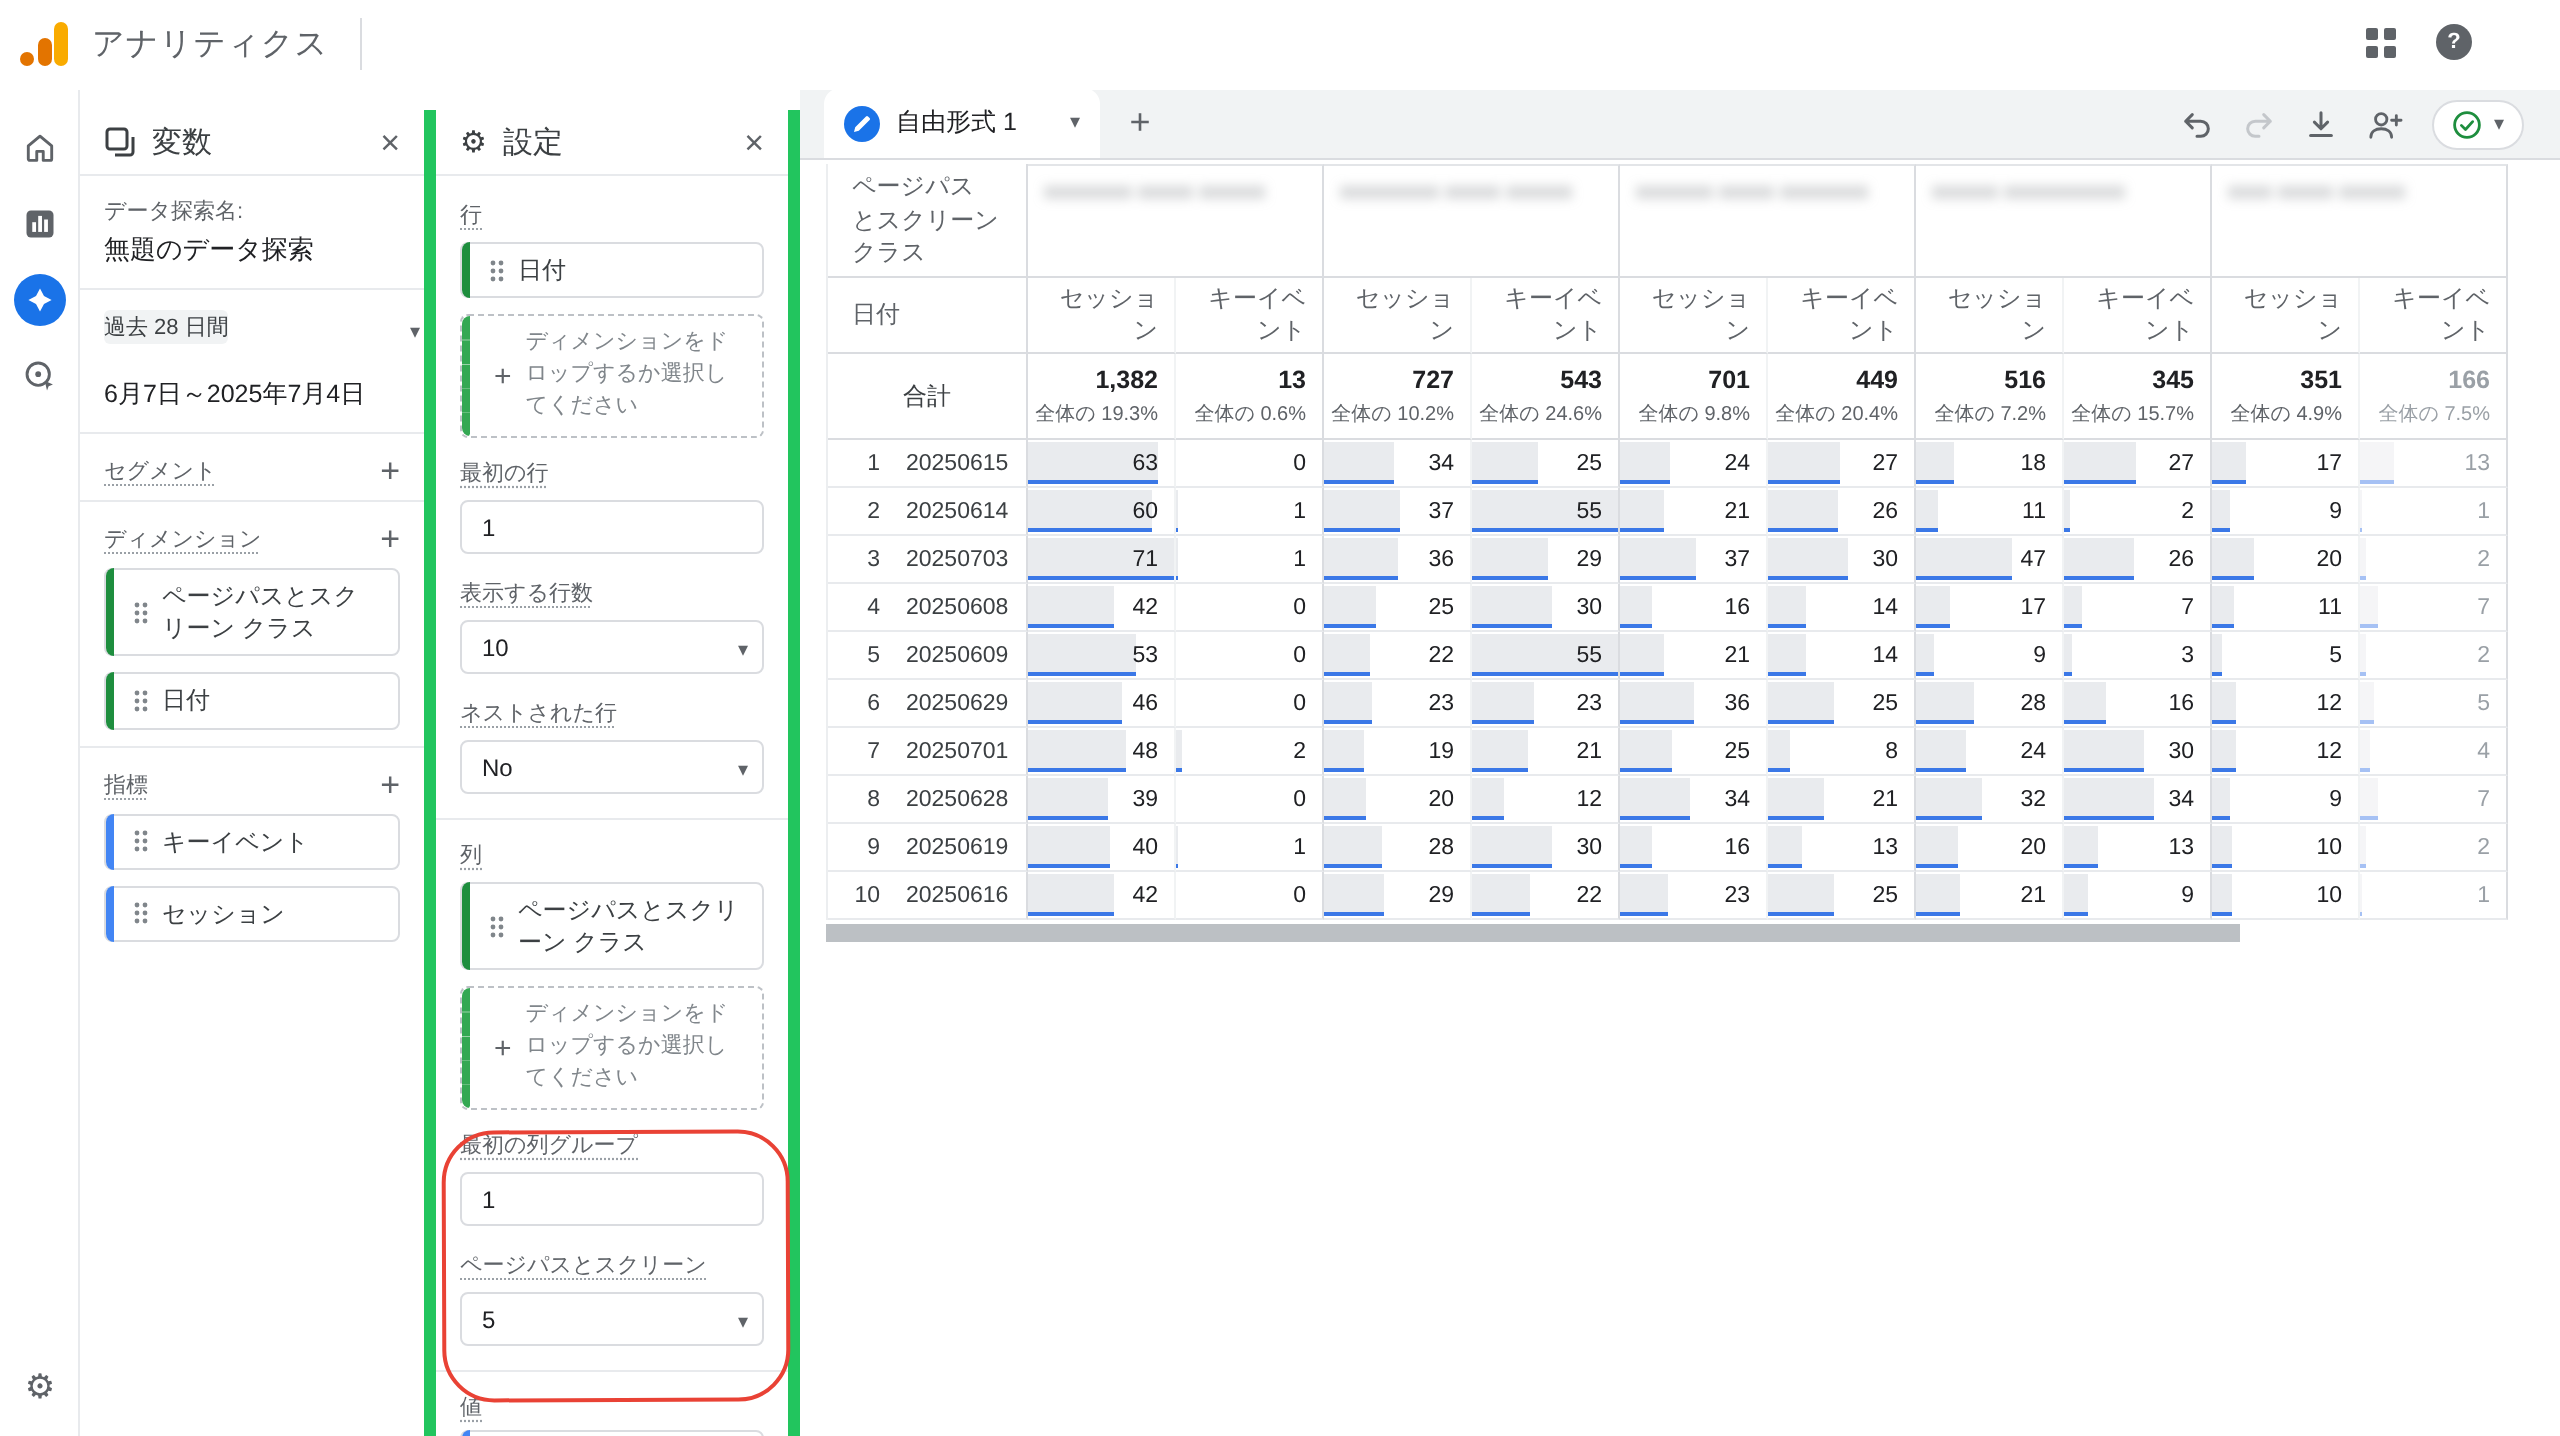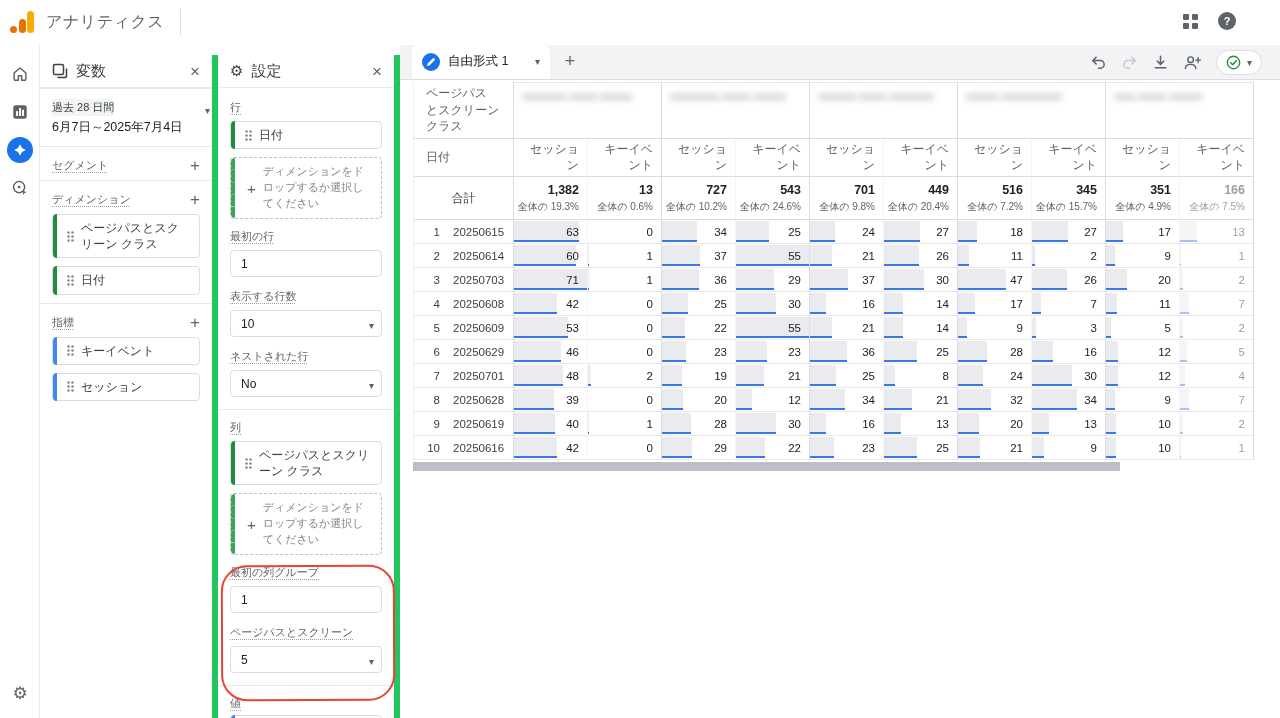--- a/index.html
+++ b/index.html
@@ -36,21 +36,21 @@
   .panel-settings { left:218px; width:182px; }
   .panel-head { height:33px; display:flex; align-items:center; padding:0 12px; gap:8px; border-bottom:1px solid #e8eaed; }
   .panel-title { font-size:15px; color:#3c4043; flex:1; }
   .close-x { color:#5f6368; font-size:17px; line-height:1; cursor:default; }
   .sect-label { font-size:11px; color:#5f6368; text-decoration:underline dotted #9aa0a6; text-underline-offset:3px; }
   .divider { height:1px; background:#e8eaed; margin:0; }
   .vars-block { padding:10px 12px; }
   .lbl-sm { font-size:11px; color:#5f6368; }
   .exp-name { font-size:13px; color:#202124; margin-top:3px; }
   .date-chip { display:inline-block; font-size:11px; color:#3c4043; background:#f1f3f4; border-radius:3px; padding:1px 0; }
-  .date-range { font-size:12.5px; color:#202124; margin-top:3px; }
+  .date-range { font-size:12.5px; color:#202124; margin-top:17px; }
   .date-row { position:relative; }
   .date-row .caret { position:absolute; right:2px; top:16px; color:#5f6368; font-size:10px; }
   .sect-row { display:flex; align-items:center; justify-content:space-between; padding:10px 12px 6px 12px; }
   .plus-btn { color:#5f6368; font-size:17px; line-height:1; }
   .chip { position:relative; border:1px solid #dadce0; border-radius:4px; background:#fff; margin:0 12px 8px 12px; padding:5px 8px 5px 14px; display:flex; align-items:center; gap:7px; min-height:24px; }
   .chip .accent { position:absolute; left:0; top:-1px; bottom:-1px; width:4px; border-radius:4px 0 0 4px; }
   .chip.dim .accent { background:#1e8e3e; }
   .chip.met .accent { background:#4285f4; }
   .chip-label { font-size:12px; color:#3c4043; line-height:1.35; }
   .dots { flex:0 0 auto; }
@@ -169,20 +169,24 @@
 
 <aside class="panel panel-vars">
   <div class="panel-head">
     <svg width="16" height="16" viewBox="0 0 16 16">
         <rect x="1.5" y="1.5" width="10" height="10" rx="1.5" fill="none" stroke="#3c4043" stroke-width="1.5"></rect>
         <path d="M14.5 5.5v7.5a1.5 1.5 0 0 1-1.5 1.5H5.5" fill="none" stroke="#3c4043" stroke-width="1.5"></path>
       </svg>
     <span class="panel-title">変数</span>
     <span class="close-x">×</span>
   </div>
+  <div class="vars-block">
+    <div class="lbl-sm">データ探索名:</div>
+    <div class="exp-name">無題のデータ探索</div>
+  </div>
   <div class="divider"></div>
   <div class="vars-block date-row">
     <span class="date-chip">過去 28 日間</span>
     <div class="date-range">6月7日～2025年7月4日</div>
     <span class="caret">▾</span>
   </div>
   <div class="divider"></div>
   <div class="sect-row">
     <span class="sect-label">セグメント</span>
     <span class="plus-btn">+</span>

